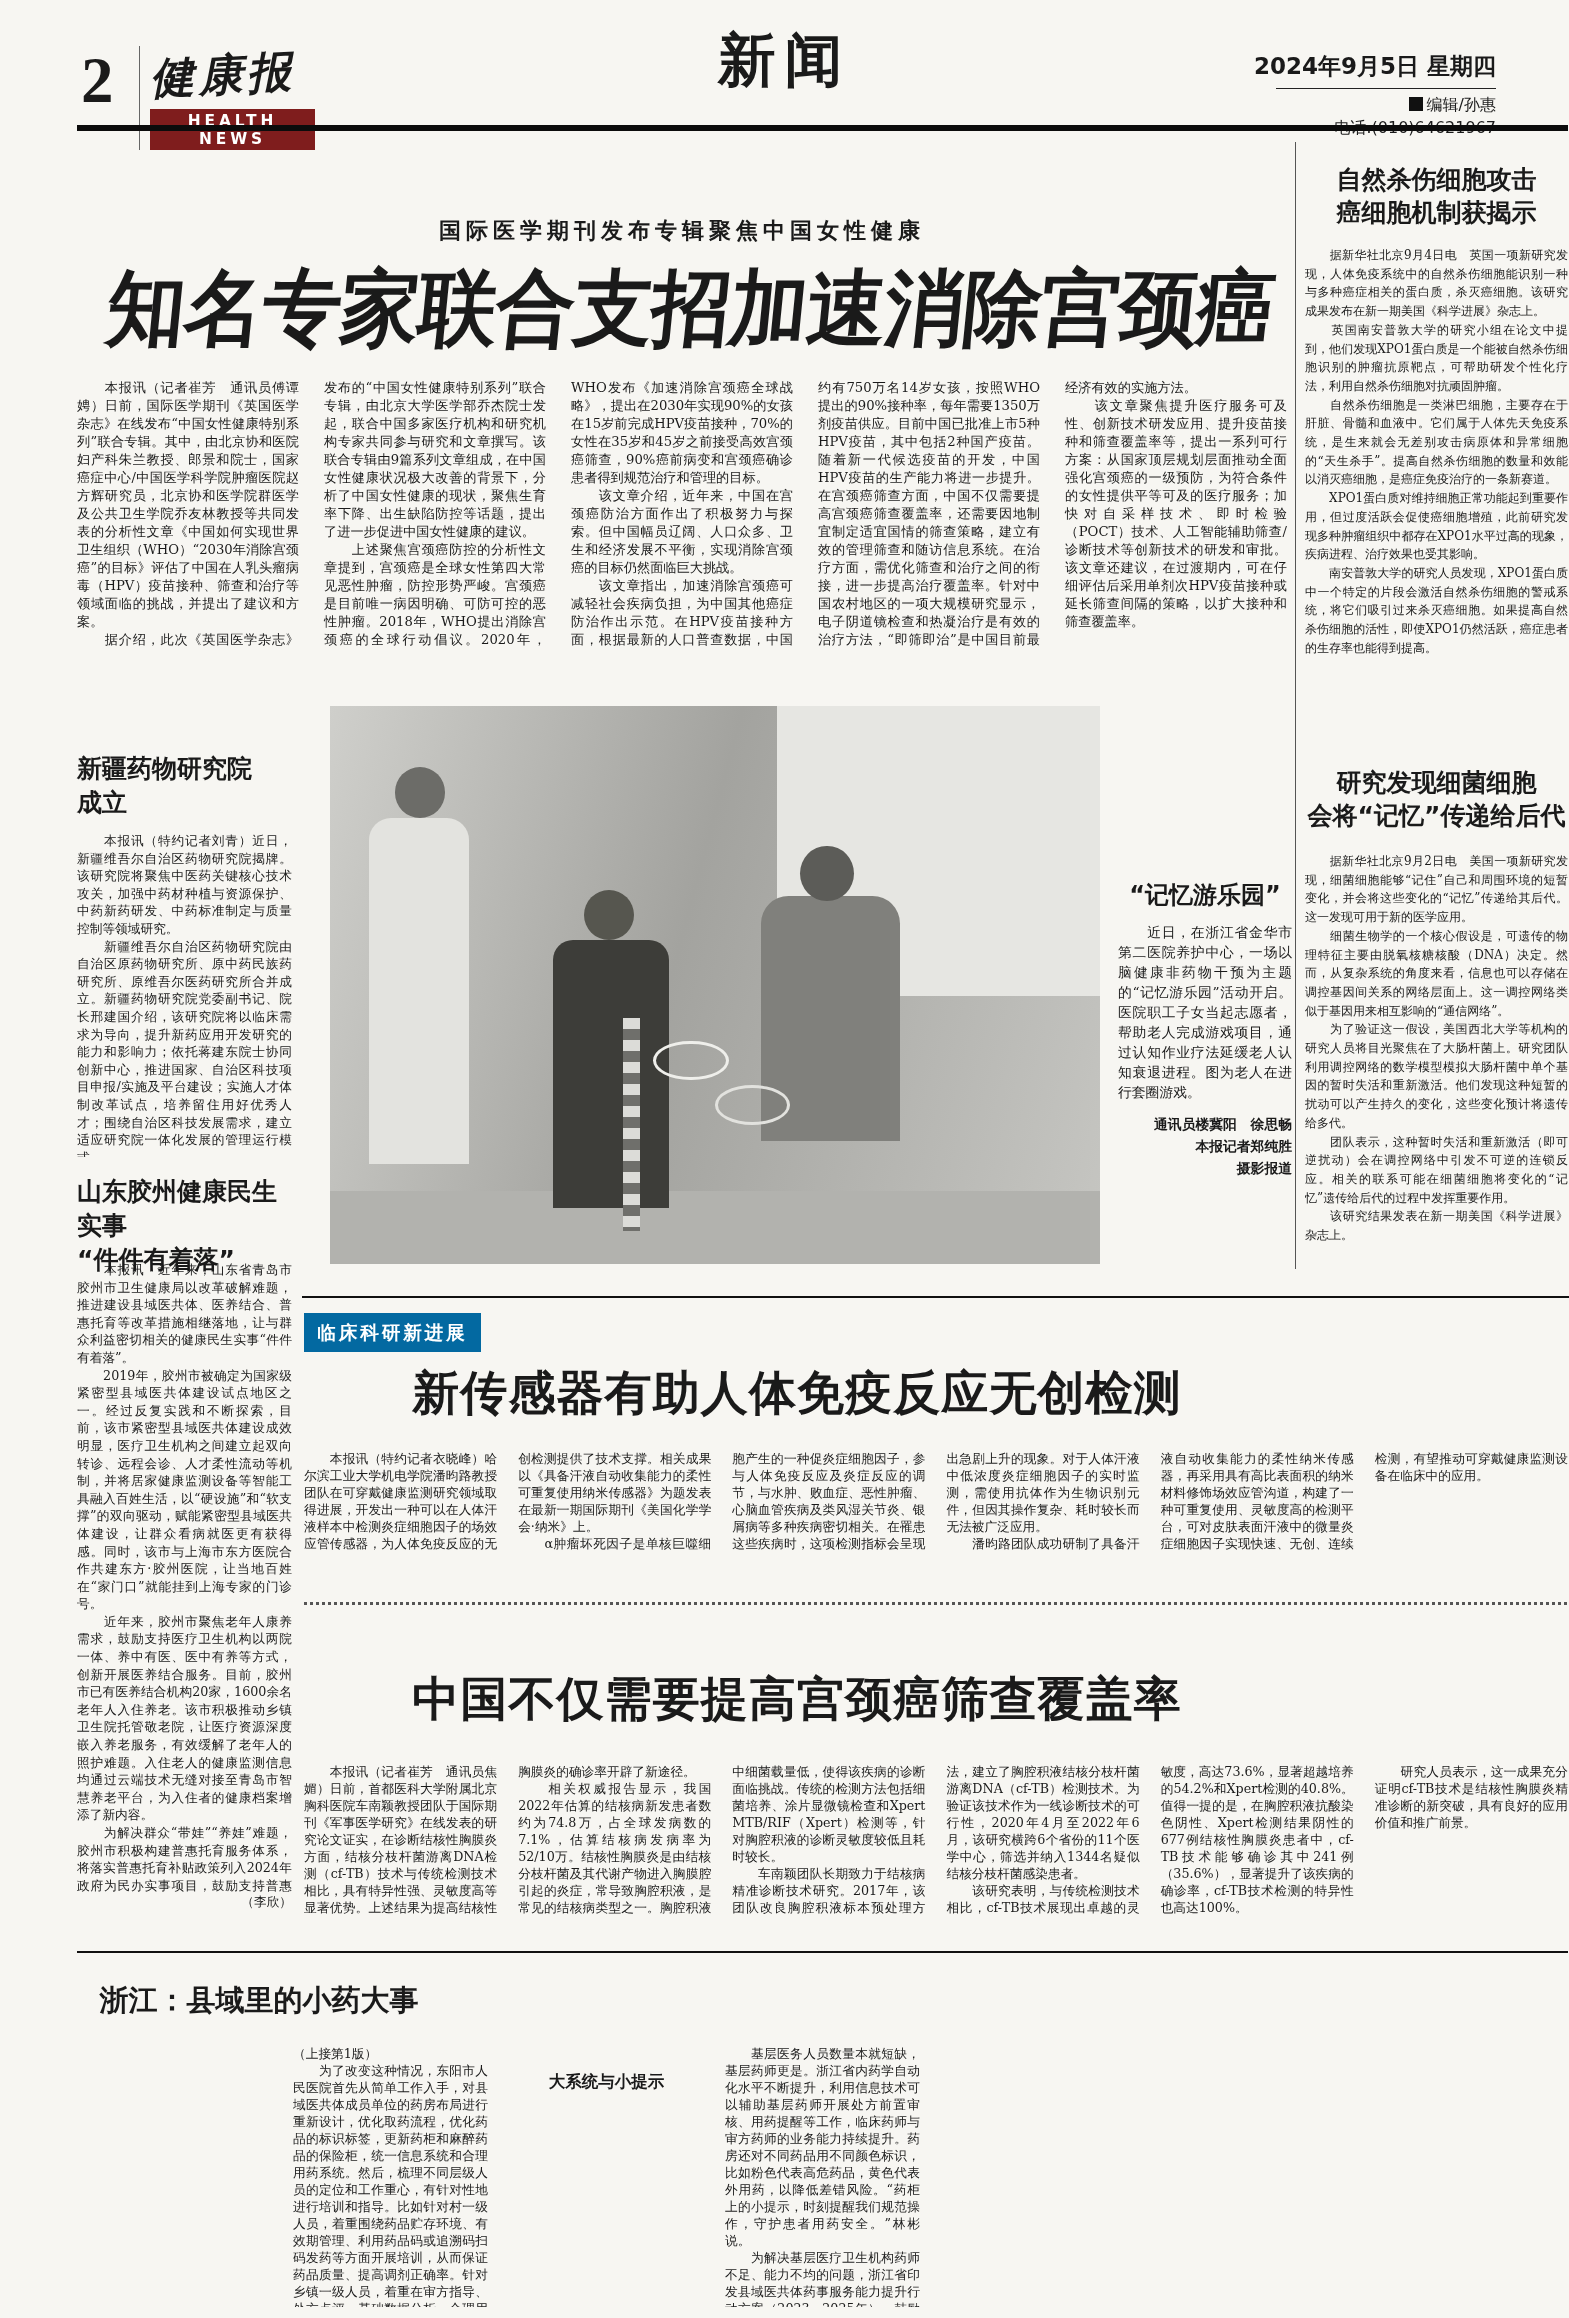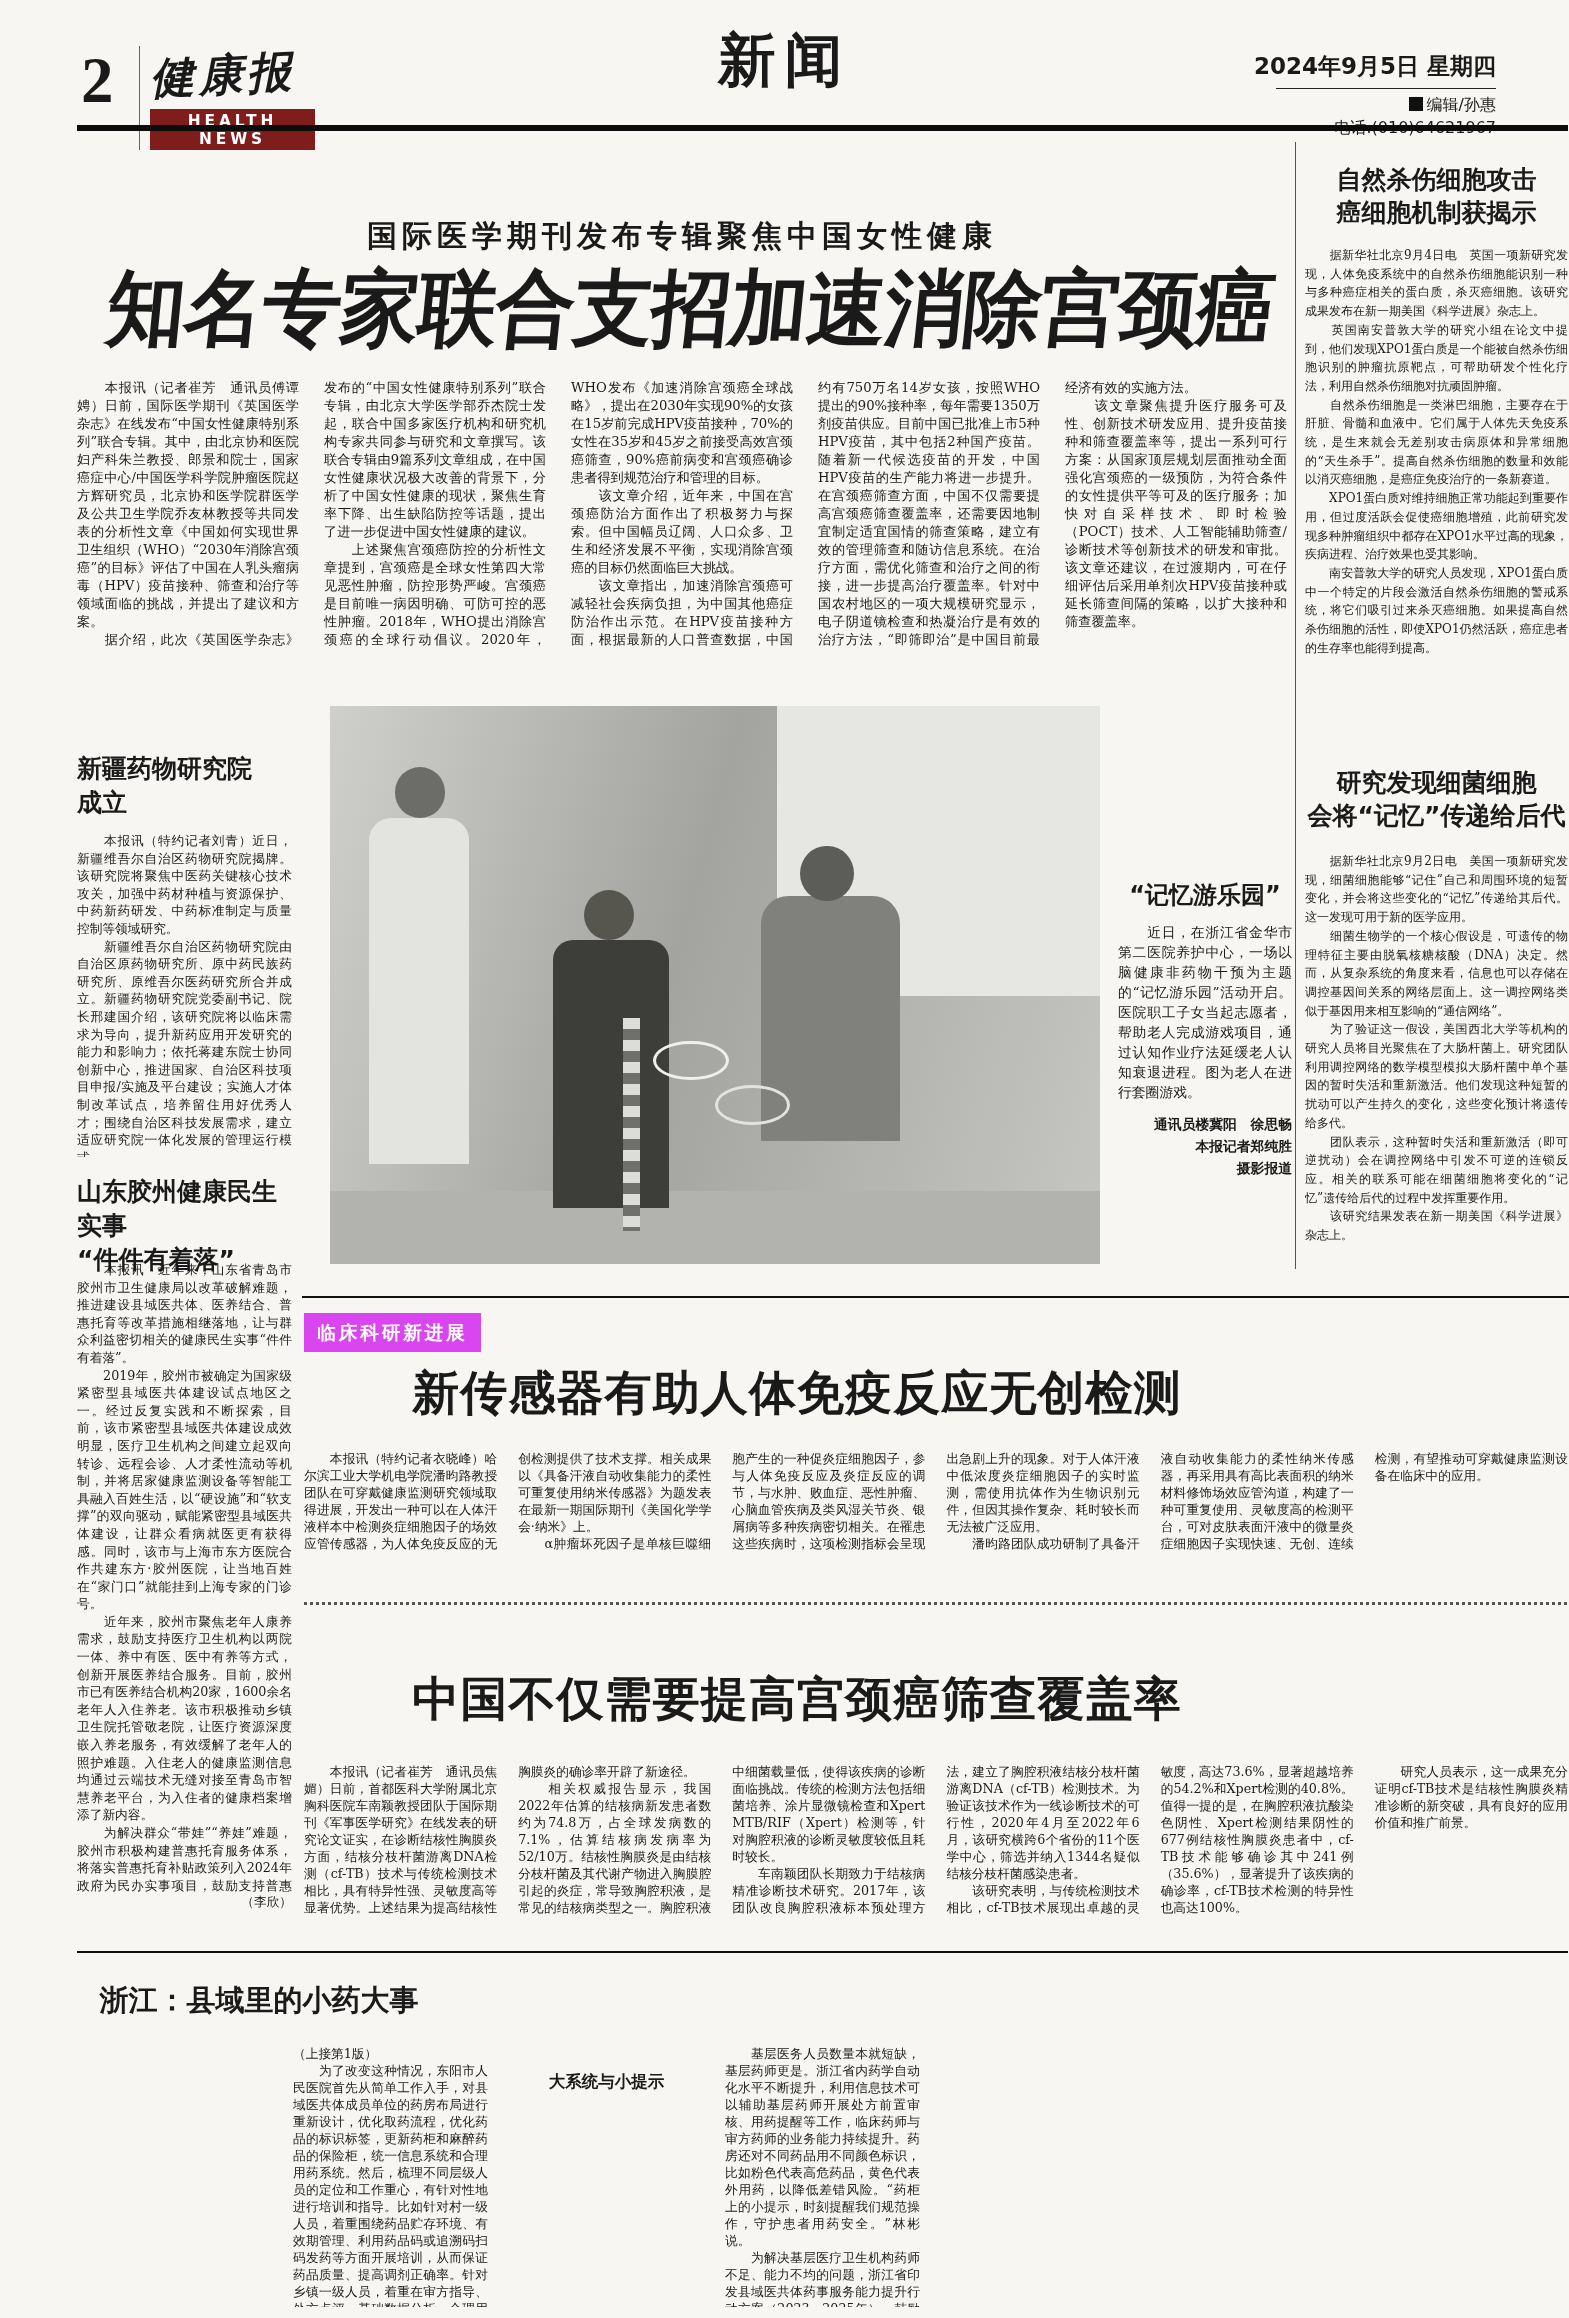--- a/index.html
+++ b/index.html
@@ -13,21 +13,21 @@
   .brand-en{margin-top:4.4px;background:#7f1d1d;color:#fff;font-weight:700;font-size:15.4px;letter-spacing:3.9px;text-align:center;padding:2.2px 0;width:165px;}
   .section-title{left:50%;transform:translateX(-50%);top:22px;font-size:58px;font-weight:900;letter-spacing:8.8px;white-space:nowrap;}
   .issue-block{left:1188px;top:51px;width:308px;text-align:right;}
   .issue-date{font-size:23px;font-weight:800;}
   .issue-rule{border-bottom:1.7px solid #222;margin:5.5px 0 6.6px 88px;}
   .issue-editor,.issue-phone{font-size:16px;margin-top:2.2px;}
   .sq-icon{display:inline-block;width:14.3px;height:14.3px;background:#111;vertical-align:-1.1px;margin-right:3.3px;}
   .masthead-rule{left:77px;top:125px;width:1491px;height:6px;background:#0c0c0c;}
   .sidebar-vrule{left:1295px;top:142px;width:1.1px;height:1127px;background:#555;}
   
-  .kicker{left:77px;top:216px;width:1210px;text-align:center;font-size:30px;font-weight:700;letter-spacing:5px;}
+  .kicker{left:77px;top:216px;width:1210px;text-align:center;font-size:22px;font-weight:700;letter-spacing:5px;}
   .headline{left:77px;top:254px;width:1210px;text-align:center;font-size:83px;font-weight:900;letter-spacing:-1.1px;transform:scale(.95,1) skewX(-6deg);white-space:nowrap;}
   .bodytext{white-space:pre-line;text-align:justify;overflow:hidden;font-family:"DejaVu Serif","Liberation Serif",serif;}
   .lead-body{left:77px;top:379px;width:1210px;height:306px;column-count:5;column-gap:25px;font-size:13.2px;line-height:18px;}
   
   .sb-title{left:1305px;width:263px;text-align:center;font-size:25px;font-weight:800;line-height:1.32;white-space:pre-line;}
   .sb-body{left:1305px;width:263px;font-size:12px;line-height:18.7px;}
   
   .lf-title{left:77px;width:215px;text-align:left;font-size:25px;font-weight:800;line-height:1.35;white-space:pre-line;}
   .lf-body{left:77px;width:215px;font-size:12.7px;line-height:17.6px;}
   .lf-byline{left:77px;top:1894px;width:215px;text-align:right;font-size:12.7px;font-family:"DejaVu Serif",serif;}
@@ -45,21 +45,21 @@
   .ph-boy-head{left:33%;top:33%;width:6.5%;height:9%;background:#56564f;}
   .ph-pole{left:38%;top:56%;width:2.2%;height:38%;background:repeating-linear-gradient(#dcdcd8 0 11px,#6f6f6b 11px 22px);}
   .ph-ring1{left:42%;top:60%;width:9%;height:6%;border:3.9px solid #efefeb;border-radius:50%;}
   .ph-ring2{left:50%;top:68%;width:9%;height:6%;border:3.9px solid #e2e2de;border-radius:50%;}
   
   .cap-title{left:1118px;top:879px;width:174px;text-align:center;font-size:24px;font-weight:800;}
   .cap-body{left:1118px;top:922px;width:174px;font-size:13.8px;line-height:20px;}
   .cap-credit{left:1118px;top:1113px;width:174px;text-align:right;font-size:13.8px;line-height:22px;font-weight:700;white-space:pre-line;font-family:"DejaVu Serif",serif;}
   
   .clin-rule-top{left:302px;top:1296px;width:1267px;height:1.7px;background:#111;}
-  .clin-badge{left:304px;top:1313px;background:#d946ef;color:#fff;font-size:18.7px;font-weight:700;letter-spacing:2.8px;padding:6.6px 13.2px;}
+  .clin-badge{left:304px;top:1313px;background:#0369a1;color:#fff;font-size:18.7px;font-weight:700;letter-spacing:2.8px;padding:6.6px 13.2px;}
   .clin-h{left:302px;width:990px;text-align:center;font-size:47px;font-weight:900;letter-spacing:1.1px;white-space:nowrap;}
   .clin-body{left:304px;width:1264px;column-count:6;column-gap:21px;font-size:12.7px;line-height:17px;}
   .dotted-rule{left:304px;top:1602px;width:1263px;border-top:3.3px dotted #555;}
   
   .bot-rule{left:77px;top:1951px;width:1491px;height:1.7px;background:#111;}
   .bot-headline{left:83px;top:1981px;width:352px;text-align:center;font-size:29px;font-weight:900;}
   .bot-cols{left:77px;top:2045px;width:1491px;height:262px;column-count:7;column-gap:21px;font-size:12.7px;line-height:17px;}
   .bot-cols p{margin:0;}
   .bot-subhead{font-size:16.5px;font-weight:800;text-align:center;margin:11px 0 7.7px;font-family:"DejaVu Sans",sans-serif;}
 </style>

